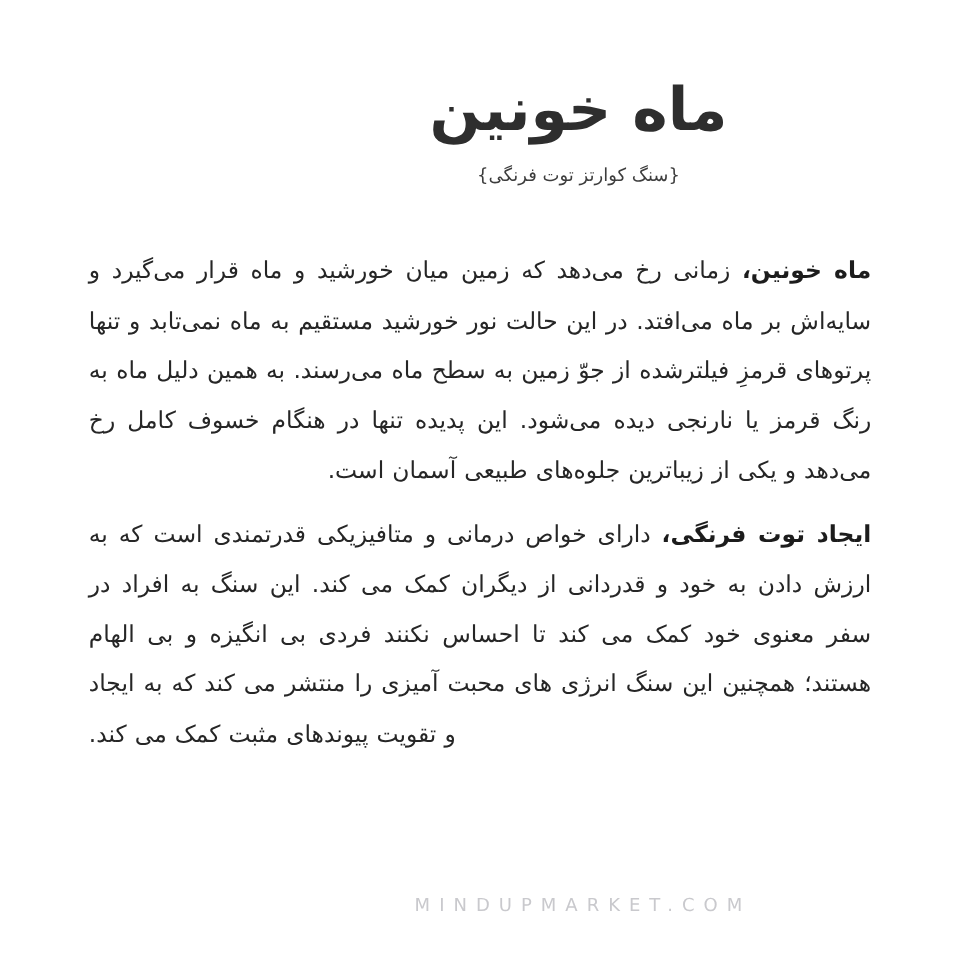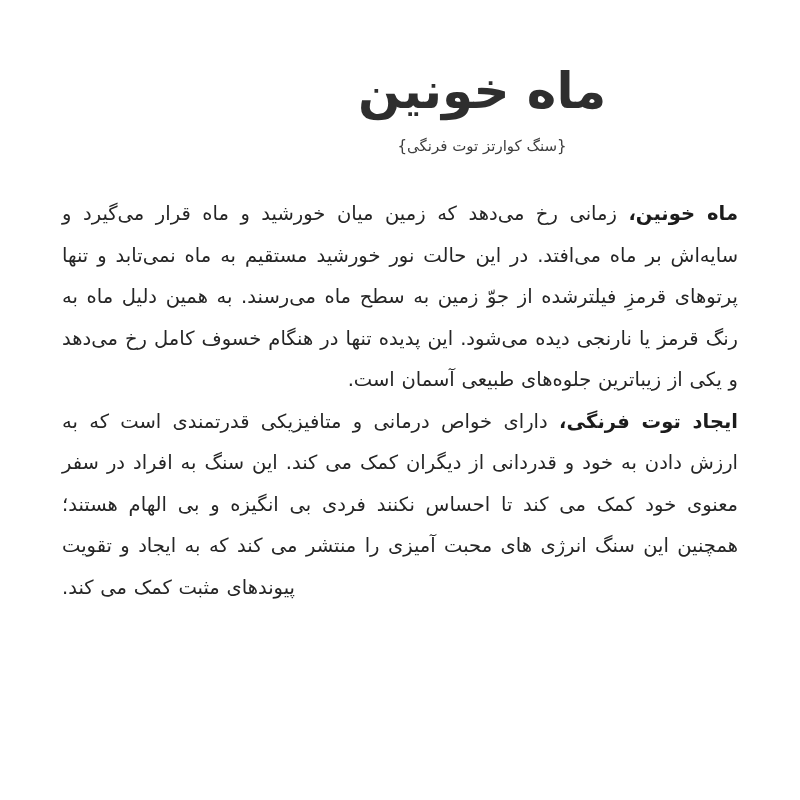--- a/index.html
+++ b/index.html
@@ -65,21 +65,21 @@
     text-align: justify;
     text-align-last: right;
     font-family: "DejaVu Sans", "Liberation Sans", sans-serif;
     font-size: 19.5px;
     line-height: 41.5px;
     color: #262626;
     word-spacing: 0.5px;
   }
 
   .body-copy p {
-    margin: 0;
+    margin: 12px;
     padding: 0;
     text-align: justify;
     text-align-last: right;
   }
 
   .body-copy p.tail-line {
     text-align: justify;
     text-align-last: left;
   }
 
@@ -124,14 +124,17 @@
     <p>
       <span class="lead">ماه خونین،</span><span> زمانی رخ می‌دهد که زمین میان خورشید و ماه قرار می‌گیرد و سایه‌اش بر ماه می‌افتد. در این حالت نور خورشید مستقیم به ماه نمی‌تابد و تنها پرتوهای قرمزِ فیلترشده از جوّ زمین به سطح ماه می‌رسند. به همین دلیل ماه به رنگ قرمز یا نارنجی دیده می‌شود. این پدیده تنها در هنگام خسوف کامل رخ می‌دهد و یکی از زیباترین جلوه‌های طبیعی آسمان است.</span>
     </p>
 
     <p class="tail-line">
       <span class="lead">ایجاد توت فرنگی،</span><span> دارای خواص درمانی و متافیزیکی قدرتمندی است که به ارزش دادن به خود و قدردانی از دیگران کمک می کند. این سنگ به افراد در سفر معنوی خود کمک می کند تا احساس نکنند فردی بی انگیزه و بی الهام هستند؛ همچنین این سنگ انرژی های محبت آمیزی را منتشر می کند که به ایجاد و تقویت پیوندهای مثبت کمک می کند.</span>
     </p>
 
   </section>
 
+  <footer class="footer">
+    <span class="footer-brand">MINDUPMARKET.COM</span>
+  </footer>
 
 </div>
 
 </body></html>

